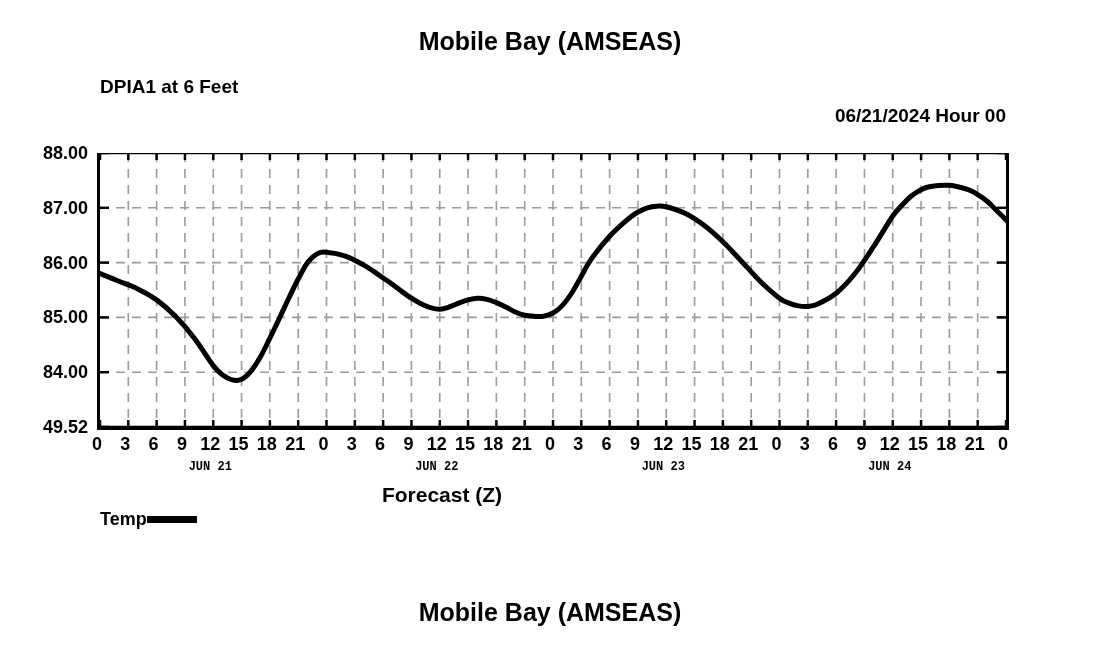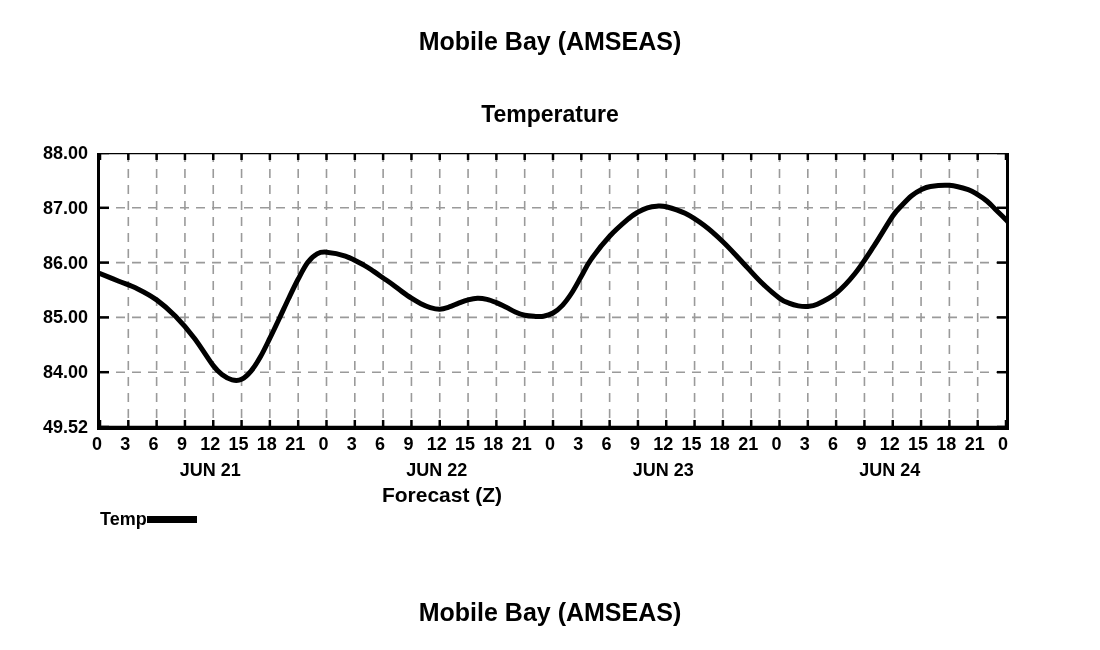--- a/index.html
+++ b/index.html
@@ -94,22 +94,23 @@
     text-align: center;
     font-size: 18px;
     font-weight: bold;
   }
   .day-label {
     position: absolute;
     top: 460px;
     width: 160px;
     margin-left: -80px;
     text-align: center;
-    font-size: 18px;
-    font-weight: bold;
+    font-size: 12px;
+    font-weight: bold;
+    font-family: Liberation Mono, monospace;
   }
   .xaxis-title {
     left: 0; top: 483px;
     width: 884px;
     text-align: center;
     font-size: 21px;
     font-weight: bold;
   }
 
   .legend {
@@ -127,22 +128,23 @@
     background: #000;
   }
 </style>
 </head>
 <body>
 
 <div id="root">
 
   <div class="abs title-main">Mobile Bay (AMSEAS)</div>
 
-
-  <div class="abs subtitle-center">Temperature</div>
+  <div class="abs station-line1">DPIA1 at 6 Feet</div>
+
+  <div class="abs run-stamp">06/21/2024 Hour 00</div>
 
   <div id="ytick-labels">
       <div class="abs ytick-label" style="top: 418px;">49.52</div>
       <div class="abs ytick-label" style="top: 363.2px;">84.00</div>
       <div class="abs ytick-label" style="top: 308.4px;">85.00</div>
       <div class="abs ytick-label" style="top: 253.6px;">86.00</div>
       <div class="abs ytick-label" style="top: 198.8px;">87.00</div>
       <div class="abs ytick-label" style="top: 144px;">88.00</div>
     </div>
 

